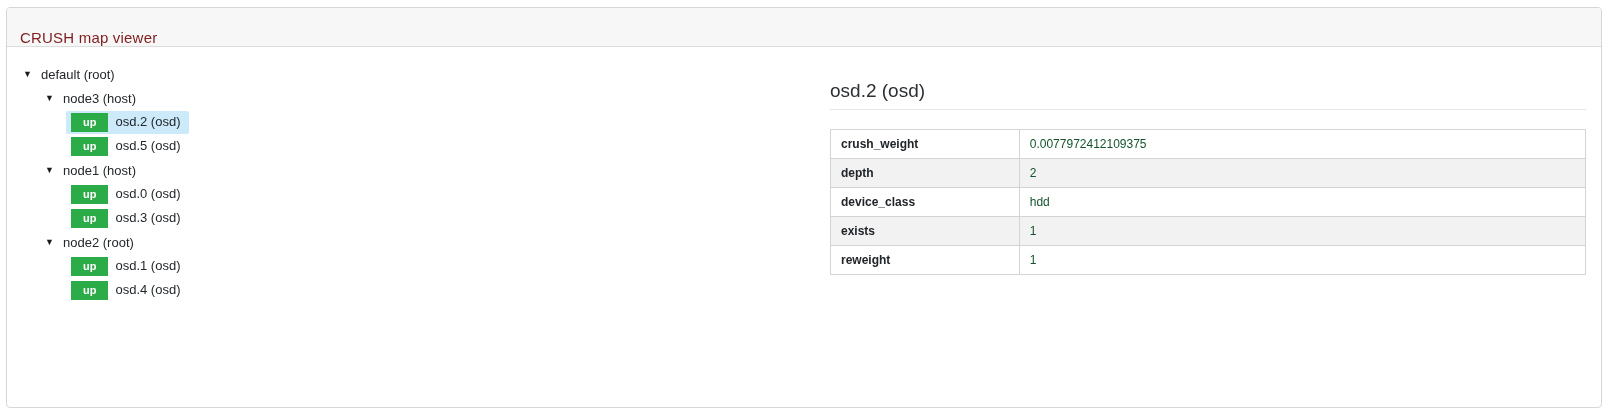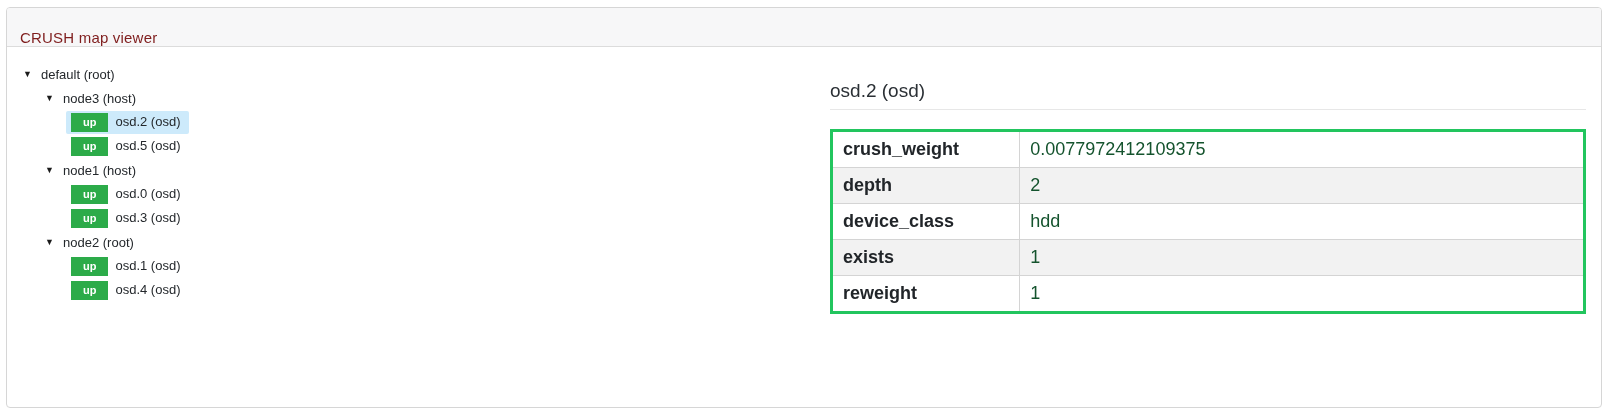--- a/index.html
+++ b/index.html
@@ -89,22 +89,22 @@
     font-weight: 400;
     color: #2b3035;
     line-height: 24px;
     padding-bottom: 6px;
     border-bottom: 1px solid #e7e7e7;
   }
   table.attr-table {
     margin-top: 19px;
     width: 100%;
     border-collapse: collapse;
-    border: 3px solid #22c55e;
-    font-size: 18px;
+    border: 1px solid #22c55e;
+    font-size: 12px;
   }
   table.attr-table td {
     border: 1px solid #d4d4d4;
     padding: 7px 10px;
     height: 29px;
     vertical-align: middle;
   }
   table.attr-table tr:nth-child(even) { background: #f2f2f2; }
   td.key-cell {
     width: 25%;

